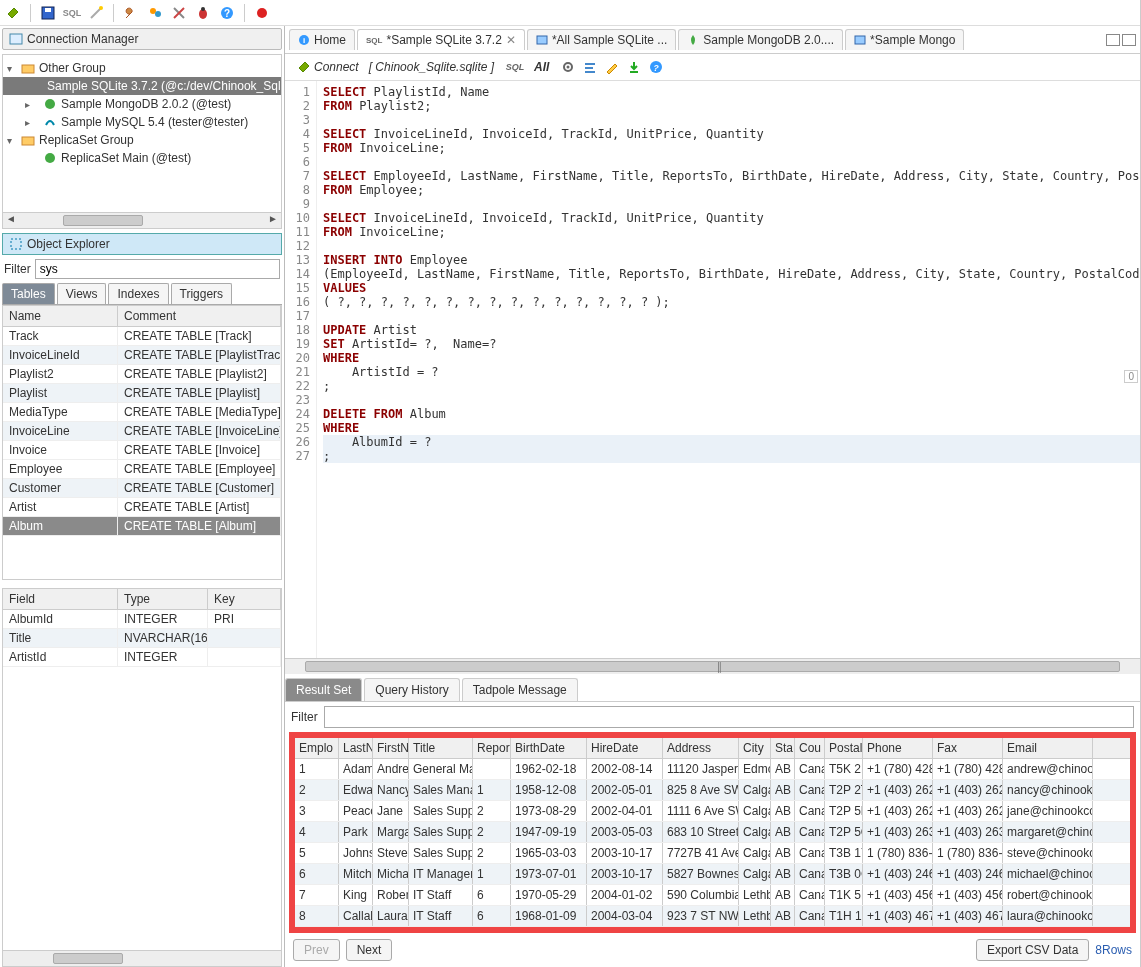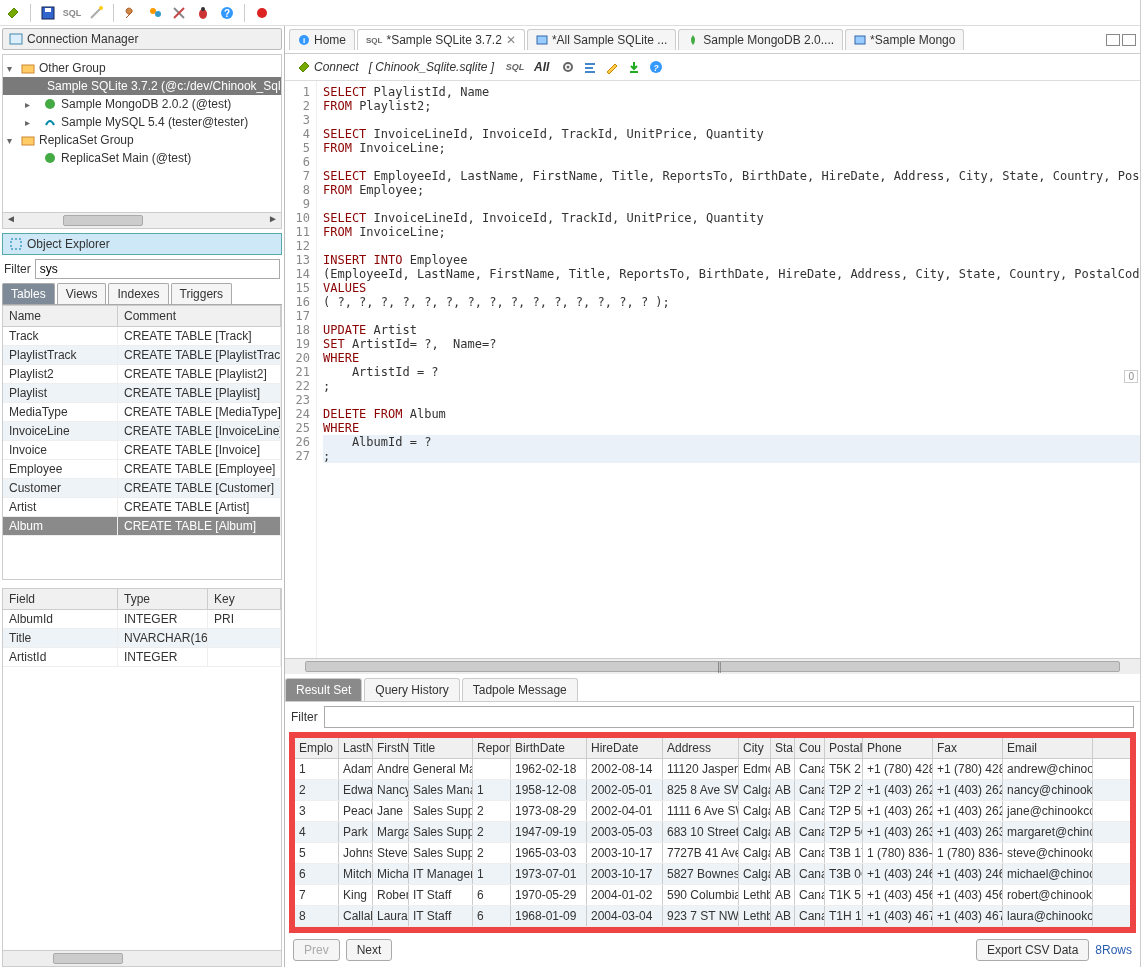--- a/index.html
+++ b/index.html
@@ -39,21 +39,21 @@
   .ed-tab { display:flex; align-items:center; gap:4px; padding:3px 8px; border:1px solid #ccc; background:#f5f5f5; border-bottom:none; border-radius:3px 3px 0 0; cursor:pointer; font-size:12px;}
   .ed-tab.active { background:#fff; }
   .ed-tab .x{color:#888;}
   .win-icons{margin-left:auto;display:flex;gap:2px;}
   .win-icons span{width:14px;height:12px;border:1px solid #888;display:inline-block;}
   .ed-toolbar { display:flex; align-items:center; gap:4px; padding:4px 6px; border-bottom:1px solid #ddd;font-style:italic;}
   .ed-btn { display:inline-flex; align-items:center; gap:3px; padding:2px 6px; cursor:pointer;}
   .code-wrap { flex:1; display:flex; overflow:hidden; position:relative; min-height:0;}
   .gutter { width:32px; background:#fff; color:#888; text-align:right; padding:4px 6px 0 0; font-family:Consolas,monospace; font-size:12px; line-height:14px; border-right:1px solid #eee;}
   .code { flex:1; padding:4px 0 0 6px; font-family:Consolas,monospace; font-size:12px; line-height:14px; white-space:pre; overflow:hidden;}
-  .kw { color:#8b0000; font-weight:normal;}
+  .kw { color:#8b0000; font-weight:bold;}
   .hl-line {background:#eaf1f8;display:block;}
   .code-hscroll{height:16px;border-top:1px solid #ccc;background:#eee;position:relative;}
   .code-hscroll .thumb{position:absolute;left:20px;right:20px;top:2px;bottom:2px;background:#ccc;border:1px solid #aaa;border-radius:2px;}
   .code-hscroll .mid{position:absolute;left:50%;top:0;width:14px;height:100%;display:flex;align-items:center;justify-content:center;font-size:9px;color:#666;}
   .btabs { display:flex; border-bottom:1px solid #ccc; margin-top:4px;}
   .btab { padding:4px 10px; border:1px solid #ccc; border-bottom:none; background:#f5f5f5; margin-right:2px; cursor:pointer; border-radius:3px 3px 0 0;}
   .btab.active { background:#8a8a8a; color:#fff;}
   .res-filter { display:flex; align-items:center; padding:4px 6px; gap:6px;}
   .res-filter input { flex:1; height:22px; border:1px solid #aaa; padding:0 4px;}
   .grid { border:6px solid #ef4444; margin:0 4px; overflow:hidden;}
@@ -211,21 +211,21 @@
       <div class="table" id="obj-table" style="height:275px;">
           <div class="hdr">
             <div class="cell" style="width:115px;">Name</div>
             <div class="cell" style="flex:1;">Comment</div>
           </div>
           <div class="row">
             <div class="cell" style="width:115px;">Track</div>
             <div class="cell" style="flex:1;">CREATE TABLE [Track]</div>
           </div>
           <div class="row alt">
-            <div class="cell" style="width:115px;">PlaylistTrack</div>
+            <div class="cell" style="width:115px;">InvoiceLineId</div>
             <div class="cell" style="flex:1;">CREATE TABLE [PlaylistTrack]</div>
           </div>
           <div class="row">
             <div class="cell" style="width:115px;">Playlist2</div>
             <div class="cell" style="flex:1;">CREATE TABLE [Playlist2]</div>
           </div>
           <div class="row alt">
             <div class="cell" style="width:115px;">Playlist</div>
             <div class="cell" style="flex:1;">CREATE TABLE [Playlist]</div>
           </div>

